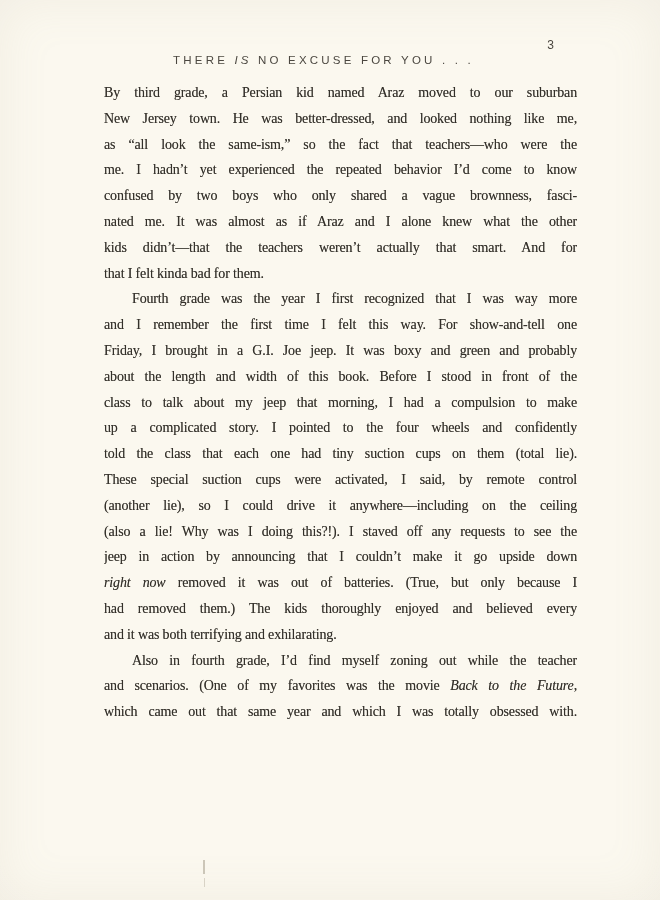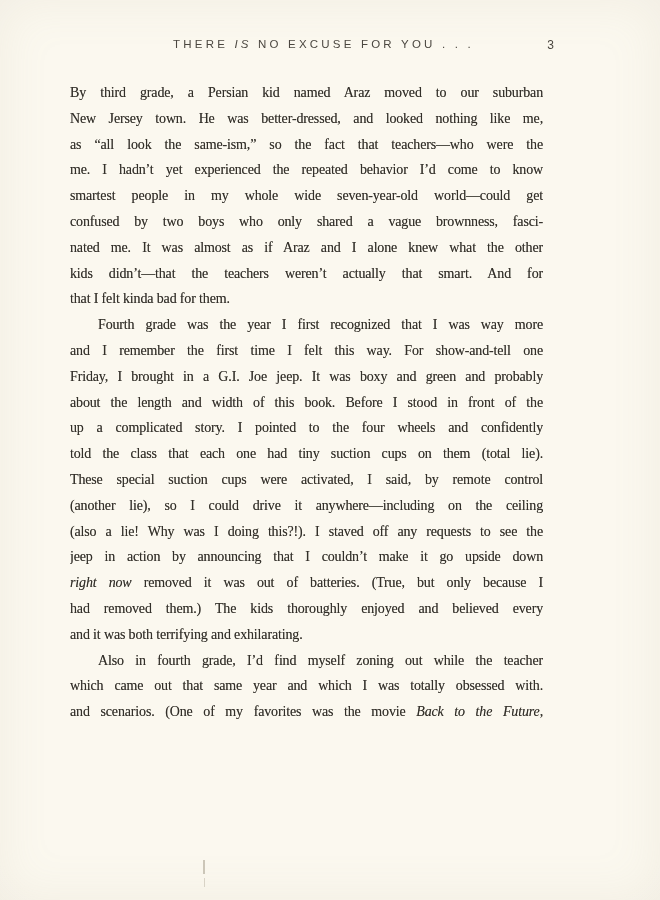--- a/index.html
+++ b/index.html
@@ -32,34 +32,35 @@
     height: 16px;
     font-family: "Liberation Sans", sans-serif;
     font-size: 11.5px;
     font-weight: 400;
     color: var(--header-text);
   }
   .head-title {
     text-align: center;
     letter-spacing: 3.2px;
     white-space: nowrap;
+    margin-top: 16px;
   }
   .head-title em { font-style: italic; }
   .page-number {
     position: absolute;
     right: 6px;
     top: 0;
     letter-spacing: 0;
     font-size: 12px;
   }
   
   .text-block {
     position: absolute;
     top: 80px;
-    left: 70px;
+    left: 104px;
     width: 473px;
     color: var(--text);
     font-size: 14px;
     letter-spacing: -0.15px;
     text-shadow: 0 0 0.5px rgba(51, 48, 42, 0.55);
   }
   .line {
     height: 25.8px;
     line-height: 25.8px;
     overflow: hidden;
@@ -84,38 +85,38 @@
   <header class="running-head">
     <div class="head-title"><span>THERE </span><em>IS</em><span> NO EXCUSE FOR YOU . . .</span></div>
     <div class="page-number">3</div>
   </header>
 
   <main class="text-block" id="text-block">
       <div class="line"><span>By third grade, a Persian kid named Araz moved to our suburban</span></div>
       <div class="line"><span>New Jersey town. He was better-dressed, and looked nothing like me,</span></div>
       <div class="line"><span>as “all look the same-ism,” so the fact that teachers—who were the</span></div>
       <div class="line"><span>me. I hadn’t yet experienced the repeated behavior I’d come to know</span></div>
-      <div class="line"><span>smartest people in my whole wide seven-year-old world—could get</span></div>
       <div class="line"><span>confused by two boys who only shared a vague brownness, fasci-</span></div>
       <div class="line"><span>nated me. It was almost as if Araz and I alone knew what the other</span></div>
       <div class="line"><span>kids didn’t—that the teachers weren’t actually that smart. And for</span></div>
       <div class="line end"><span>that I felt kinda bad for them.</span></div>
       <div class="line indent"><span>Fourth grade was the year I first recognized that I was way more</span></div>
       <div class="line"><span>and I remember the first time I felt this way. For show-and-tell one</span></div>
       <div class="line"><span>Friday, I brought in a G.I. Joe jeep. It was boxy and green and probably</span></div>
       <div class="line"><span>about the length and width of this book. Before I stood in front of the</span></div>
+      <div class="line"><span>class to talk about my jeep that morning, I had a compulsion to make</span></div>
       <div class="line"><span>up a complicated story. I pointed to the four wheels and confidently</span></div>
       <div class="line"><span>told the class that each one had tiny suction cups on them (total lie).</span></div>
       <div class="line"><span>These special suction cups were activated, I said, by remote control</span></div>
       <div class="line"><span>(another lie), so I could drive it anywhere—including on the ceiling</span></div>
       <div class="line"><span>(also a lie! Why was I doing this?!). I staved off any requests to see the</span></div>
       <div class="line"><span>jeep in action by announcing that I couldn’t make it go upside down</span></div>
       <div class="line"><em>right now</em><span> removed it was out of batteries. (True, but only because I</span></div>
       <div class="line"><span>had removed them.) The kids thoroughly enjoyed and believed every</span></div>
       <div class="line end"><span>and it was both terrifying and exhilarating.</span></div>
       <div class="line indent"><span>Also in fourth grade, I’d find myself zoning out while the teacher</span></div>
+      <div class="line"><span>and scenarios. (One of my favorites was the movie </span><em>Back to the Future</em><span>,</span></div>
       <div class="line"><span>which came out that same year and which I was totally obsessed with.</span></div>
-      <div class="line"><span>and scenarios. (One of my favorites was the movie </span><em>Back to the Future</em><span>,</span></div>
     </main>
 
   <div class="scan-mark m1"></div>
   <div class="scan-mark m2"></div>
 </div>
 
 </body></html>

